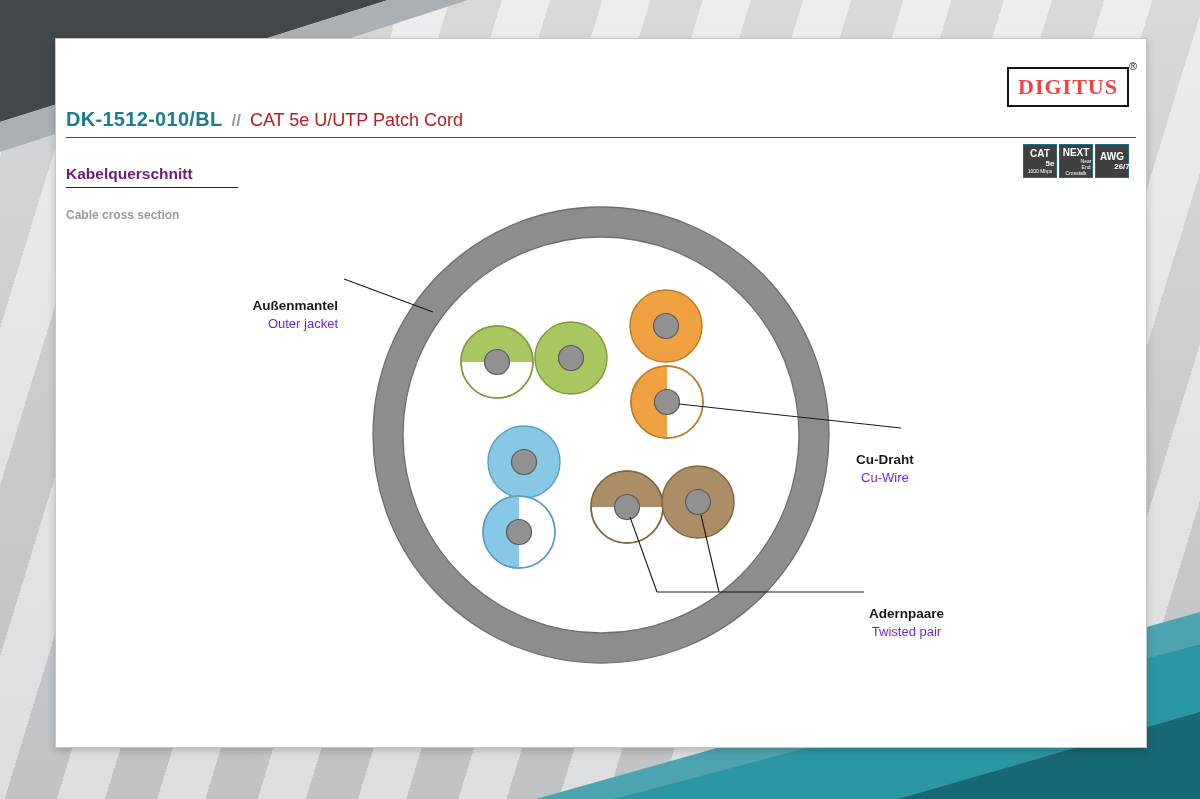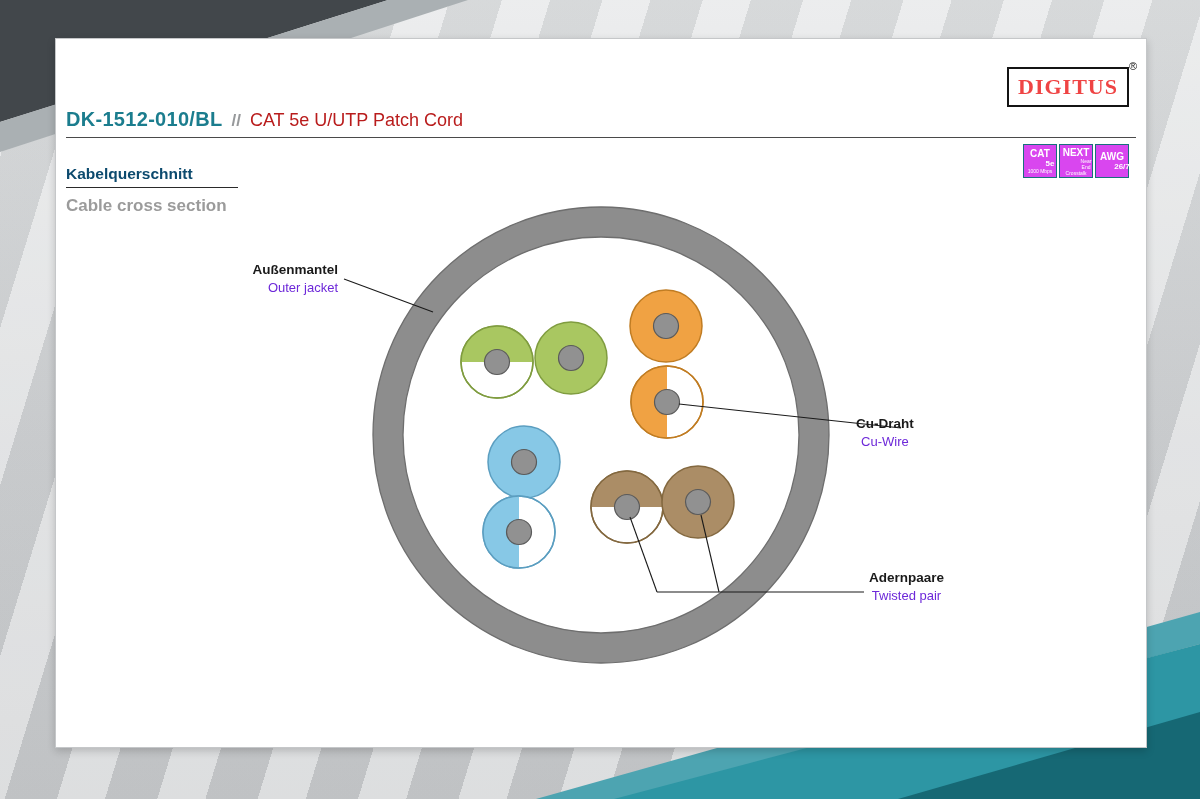--- a/index.html
+++ b/index.html
@@ -35,39 +35,39 @@
 
   
   .header-row{left:10px;top:69px;display:flex;align-items:baseline;white-space:nowrap;}
   .prod-code{font-size:20px;font-weight:bold;color:#1b7d8e;letter-spacing:.3px;}
   .prod-sep{font-size:17px;font-weight:bold;color:#97999b;margin:0 9px;}
   .prod-name{font-size:18px;color:#b91c1c;}
   .header-rule{left:10px;top:98px;width:1070px;height:1px;background:#4a4a4a;}
 
   
   .badges{top:105px;right:17px;display:flex;gap:2px;}
-  .badge{width:34px;height:34px;background:#d946ef;border:1px solid #19707c;color:#fff;
+  .badge{width:34px;height:34px;background:#404040;border:1px solid #19707c;color:#fff;
          display:flex;flex-direction:column;align-items:center;justify-content:center;
          text-align:center;box-sizing:border-box;}
   .badge .b1{font-size:10px;font-weight:bold;line-height:11px;}
   .badge .b2{font-size:8px;font-weight:bold;line-height:9px;margin-left:20px;}
   .badge .b3{font-size:5px;line-height:6px;}
   .badge.next .b2,.badge.next .b3{font-size:5px;font-weight:normal;line-height:6px;}
 
   
   .sec{left:10px;top:126px;}
-  .sec-de{display:inline-block;font-size:15.5px;font-weight:bold;color:#0c4a6e;
+  .sec-de{display:inline-block;font-size:15.5px;font-weight:bold;color:#701a75;
           padding-bottom:4px;border-bottom:1.5px solid #2a2a2a;min-width:172px;}
-  .sec-en{margin-top:8px;font-size:17px;font-weight:bold;color:#9b9b9b;}
+  .sec-en{margin-top:20px;font-size:12px;font-weight:bold;color:#9b9b9b;}
 
   
   .diagram-svg{left:0;top:0;width:1090px;height:708px;}
 
   
-  .callout{line-height:18px;font-size:13px;color:#1a1a1a;}
+  .callout{line-height:18px;font-size:13px;color:#1a1a1a;margin-top:36px;}
   .callout .l1{font-weight:bold;font-size:13.5px;}
   .callout .l2{font-weight:normal;color:#6d28d9;}
   .lbl-jacket{right:808px;top:222px;text-align:right;}
   .lbl-cu{left:800px;top:376px;text-align:center;}
   .lbl-tp{left:813px;top:530px;text-align:center;}
 </style>
 </head>
 <body>
 
 <div id="stage">

